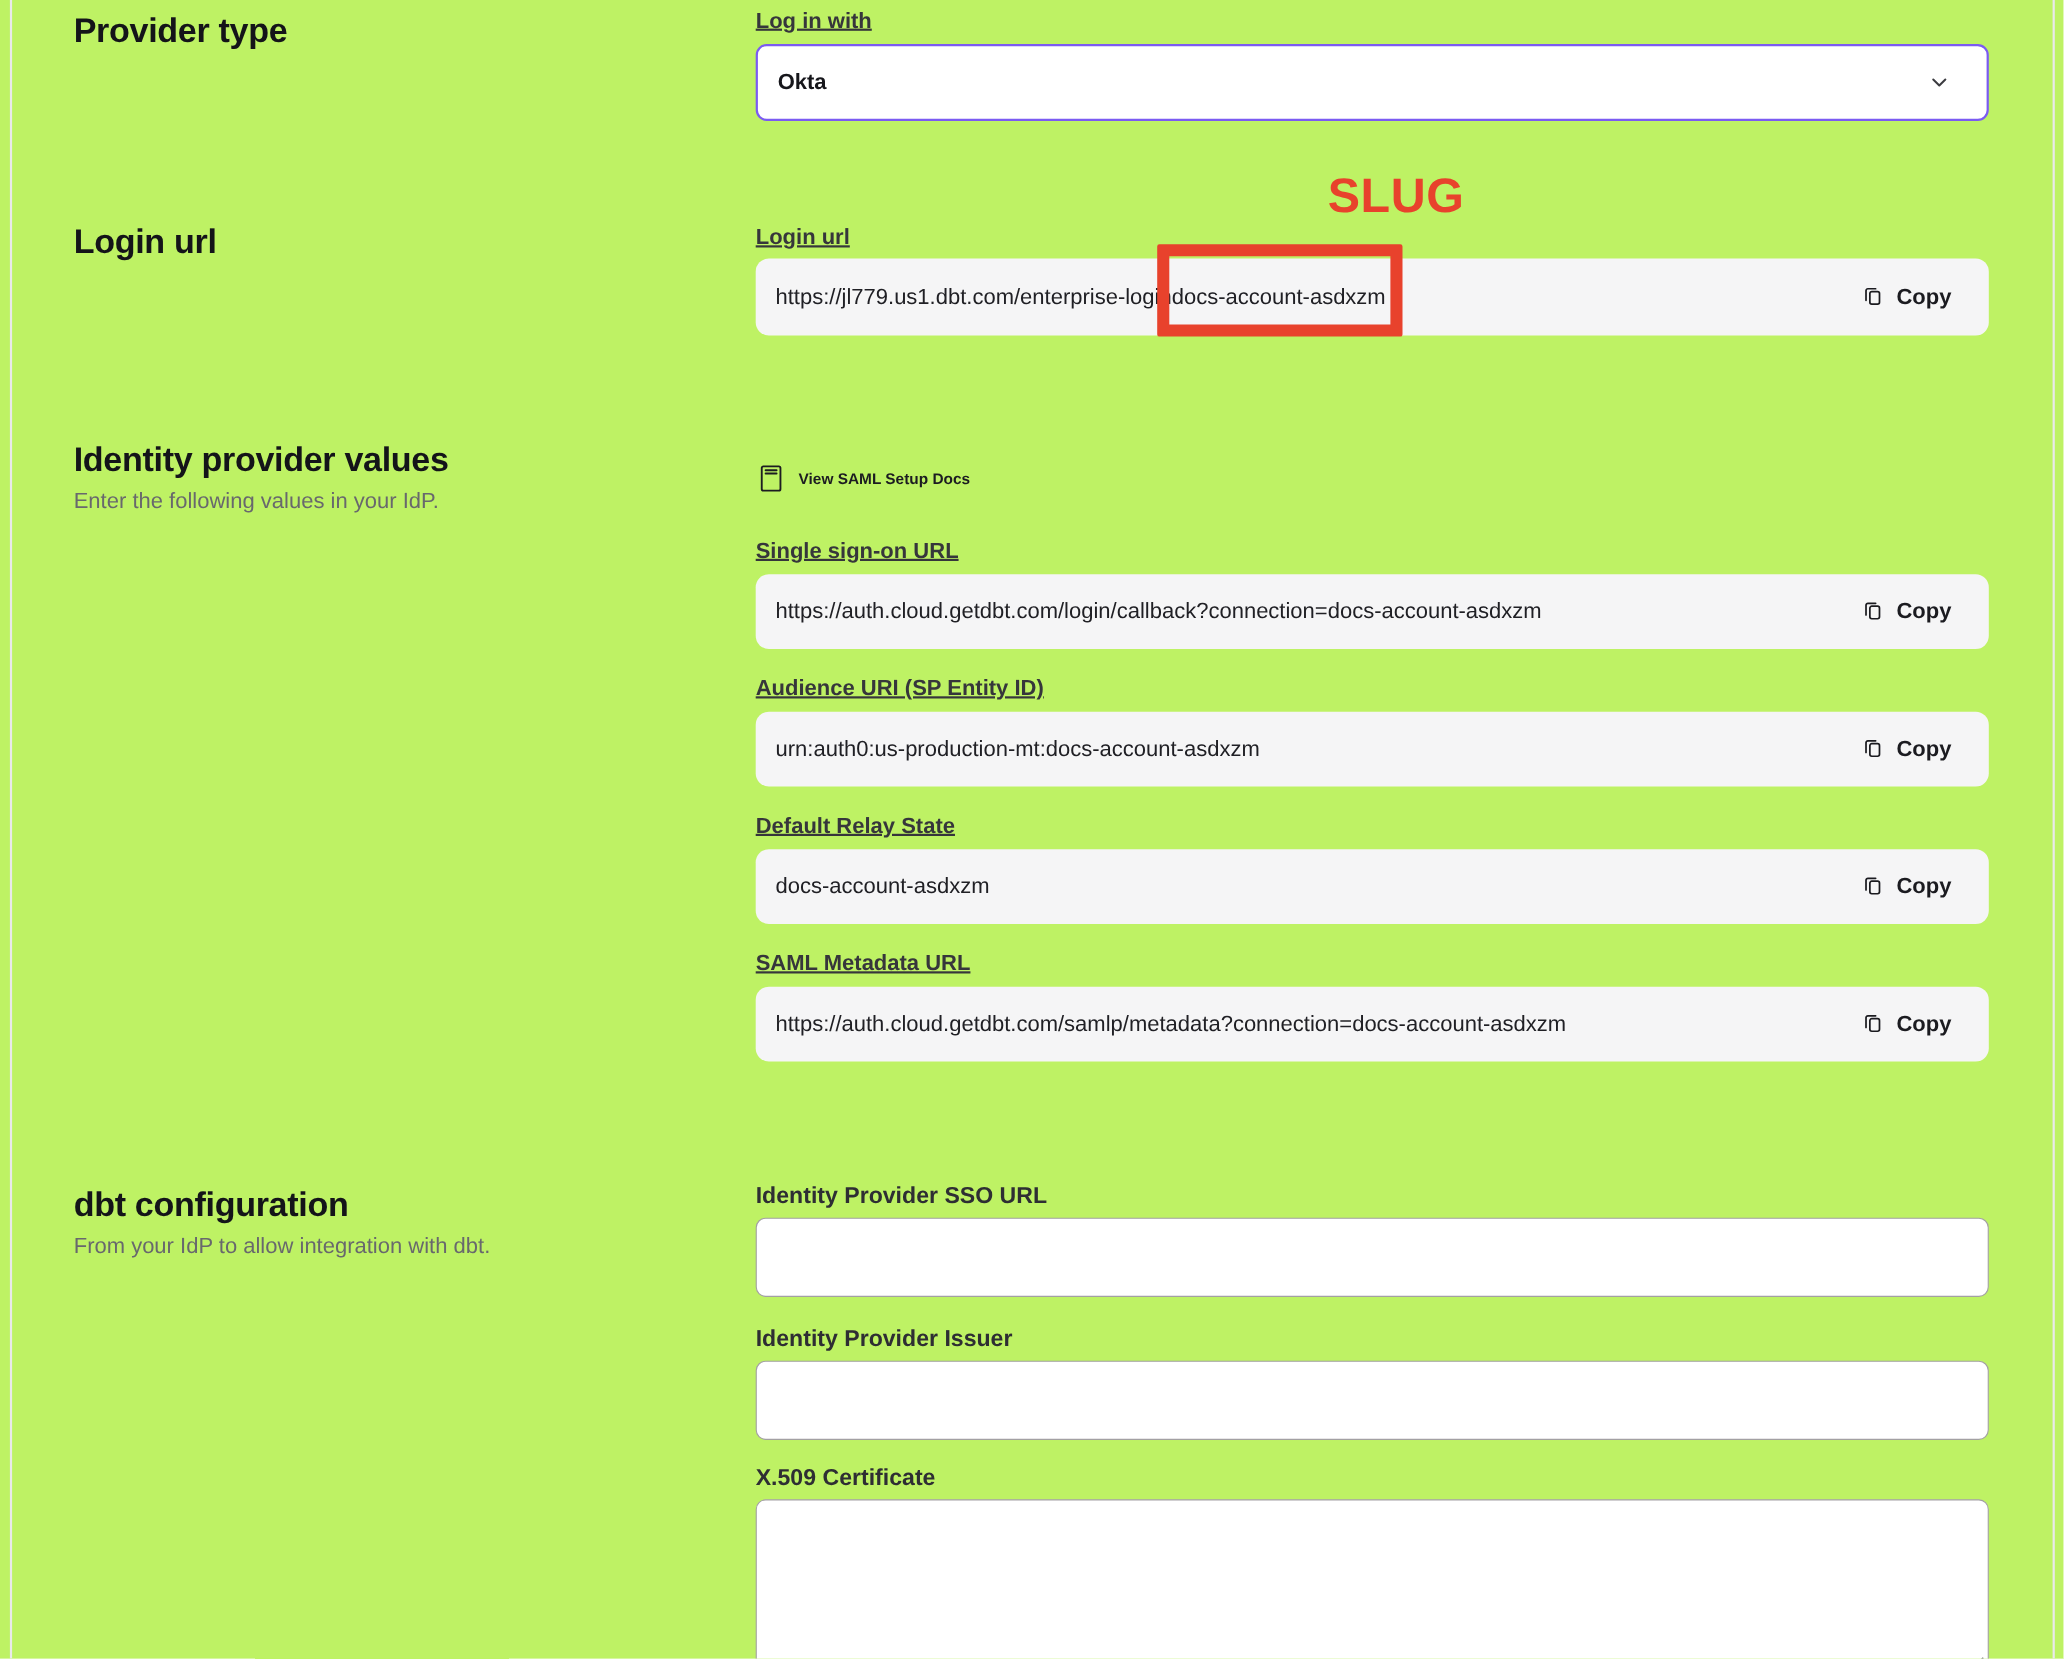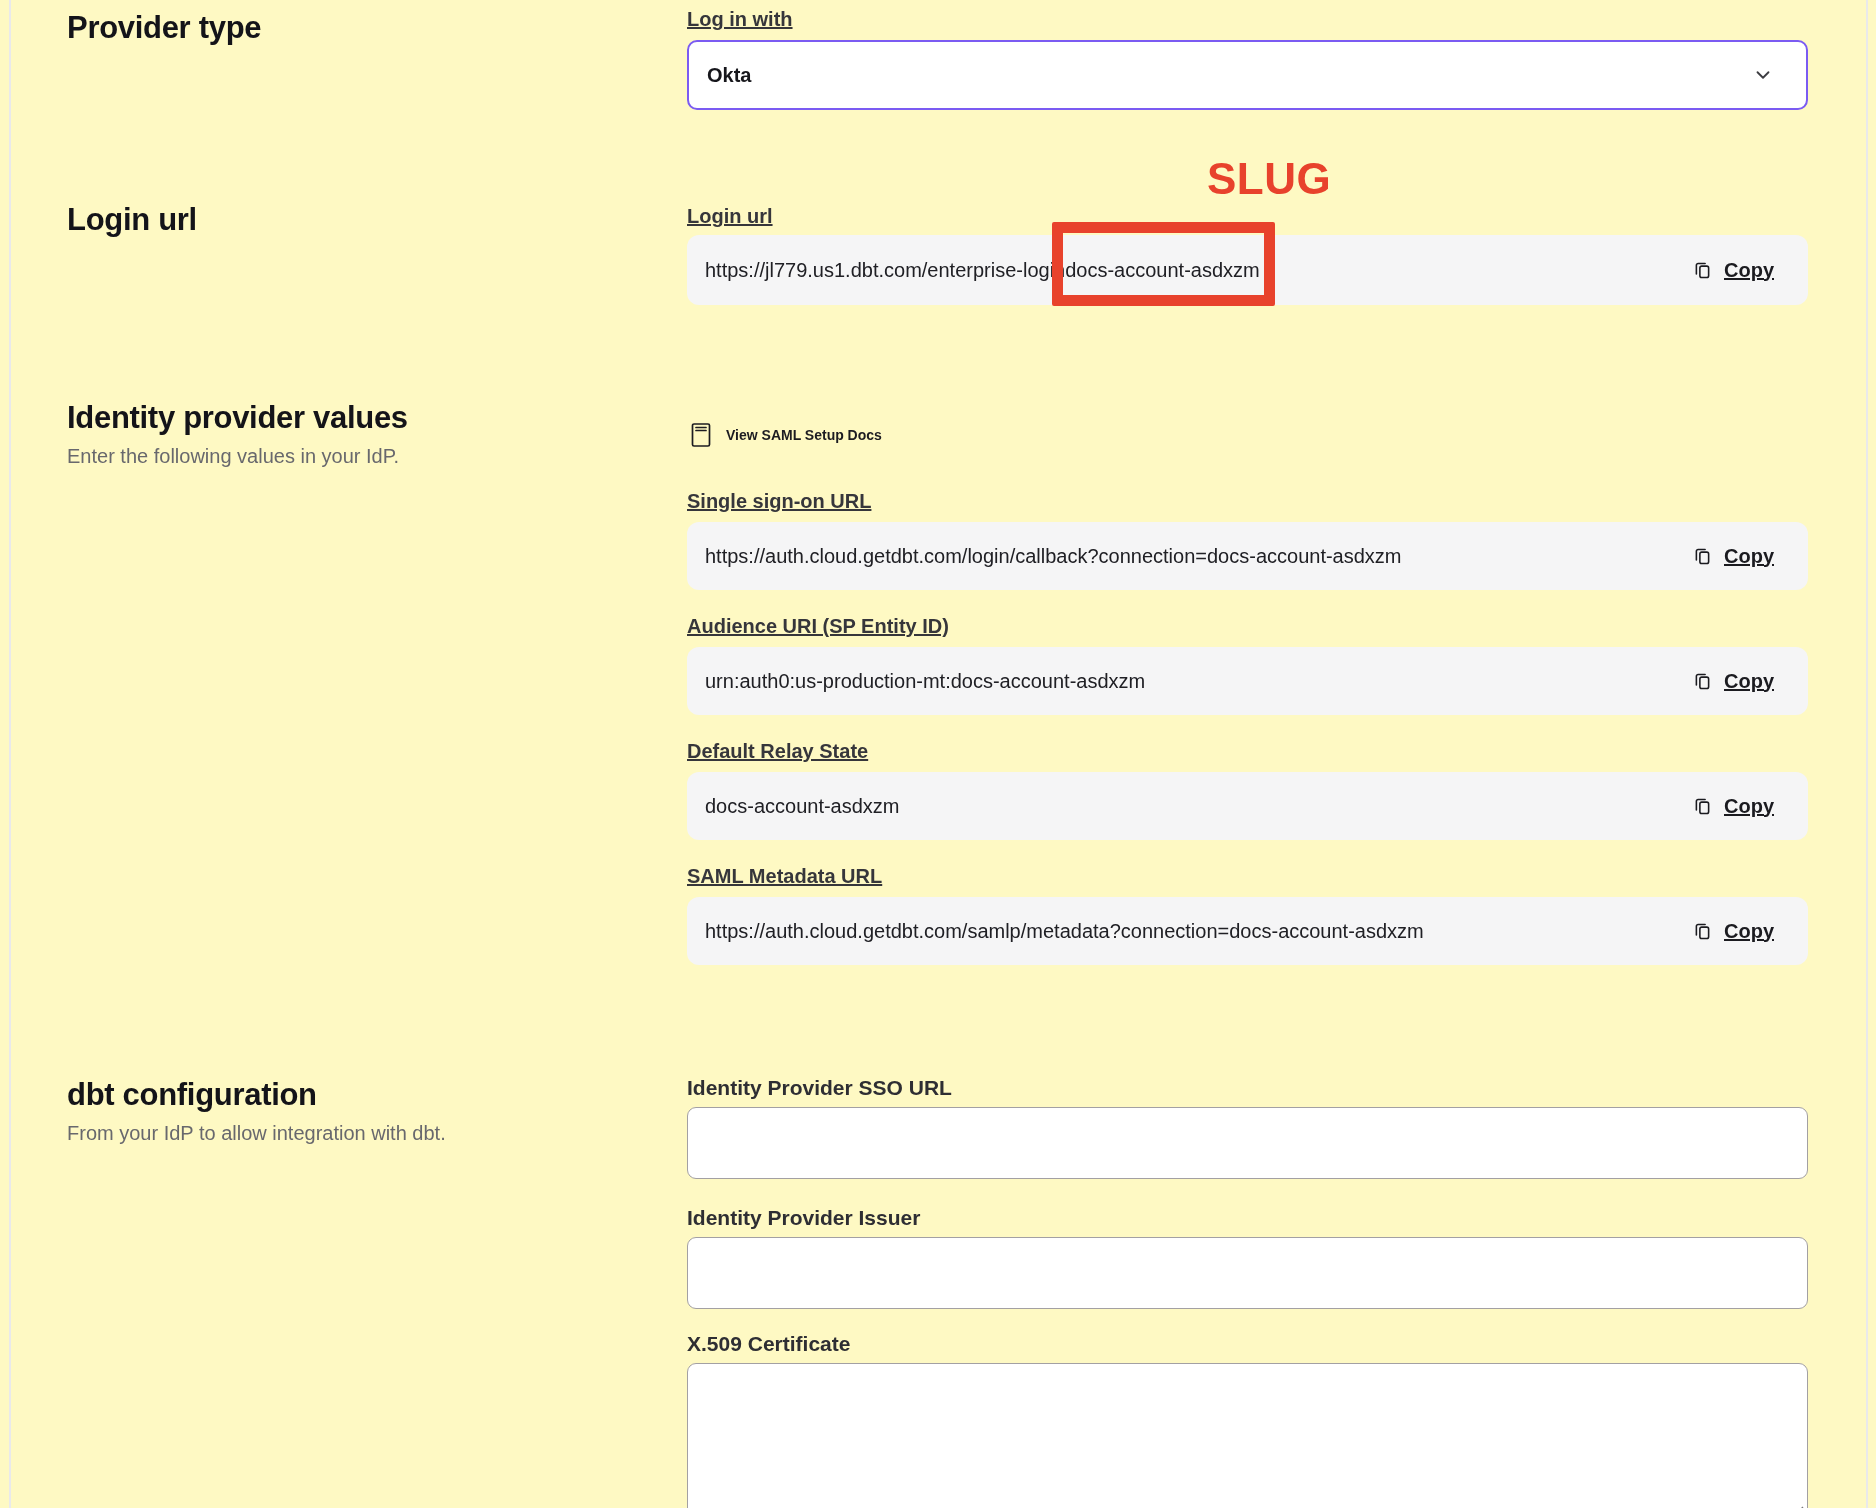--- a/index.html
+++ b/index.html
@@ -1,20 +1,20 @@
 <!DOCTYPE html>
 <html><head>
 <meta charset="utf-8">
 <style>
   * { margin:0; padding:0; box-sizing:border-box; }
   html,body { background:#ffffff; }
   .page {
     position:relative;
     width:1876px; height:1508px;
-    background:#fef9c3;
+    background:#bef264;
     font-family:"Liberation Sans", sans-serif;
     color:#1c1c21;
     overflow:hidden;
   }
   .edge { position:absolute; top:0; bottom:0; width:2px; background:#e9e9eb; }
   .edge.left  { left:9px; }
   .edge.right { right:8px; }
 
   .content {
     position:absolute; left:67px; right:68px; top:0; bottom:0;
@@ -65,24 +65,24 @@
     height:70px; width:100%;
     background:#f5f5f6;
     border-radius:12px;
     display:flex; align-items:center; justify-content:space-between;
     padding:0 34px 0 18px;
   }
   .field-value {
     font-size:20px; color:#202025; white-space:nowrap;
   }
   .copy-btn {
-    display:flex; align-items:center; gap:11px;
+    display:flex; align-items:flex-start; gap:11px;
     background:transparent; border:none; cursor:pointer;
     font-family:"Liberation Sans", sans-serif;
-    font-size:20px; font-weight:600; color:#1b1b20;text-decoration:underline;
+    font-size:20px; font-weight:600; color:#1b1b20;
   }
   .copy-btn svg { display:block; width:21px; height:21px; color:#1b1b20; }
 
   .slug-wrap { position:relative; display:inline-block; }
   .slug-box {
     position:absolute;
     left:-13px; right:-15px; top:-37px; bottom:-24px;
     border:11px solid #e8422c;
     border-radius:2px;
     pointer-events:none;

